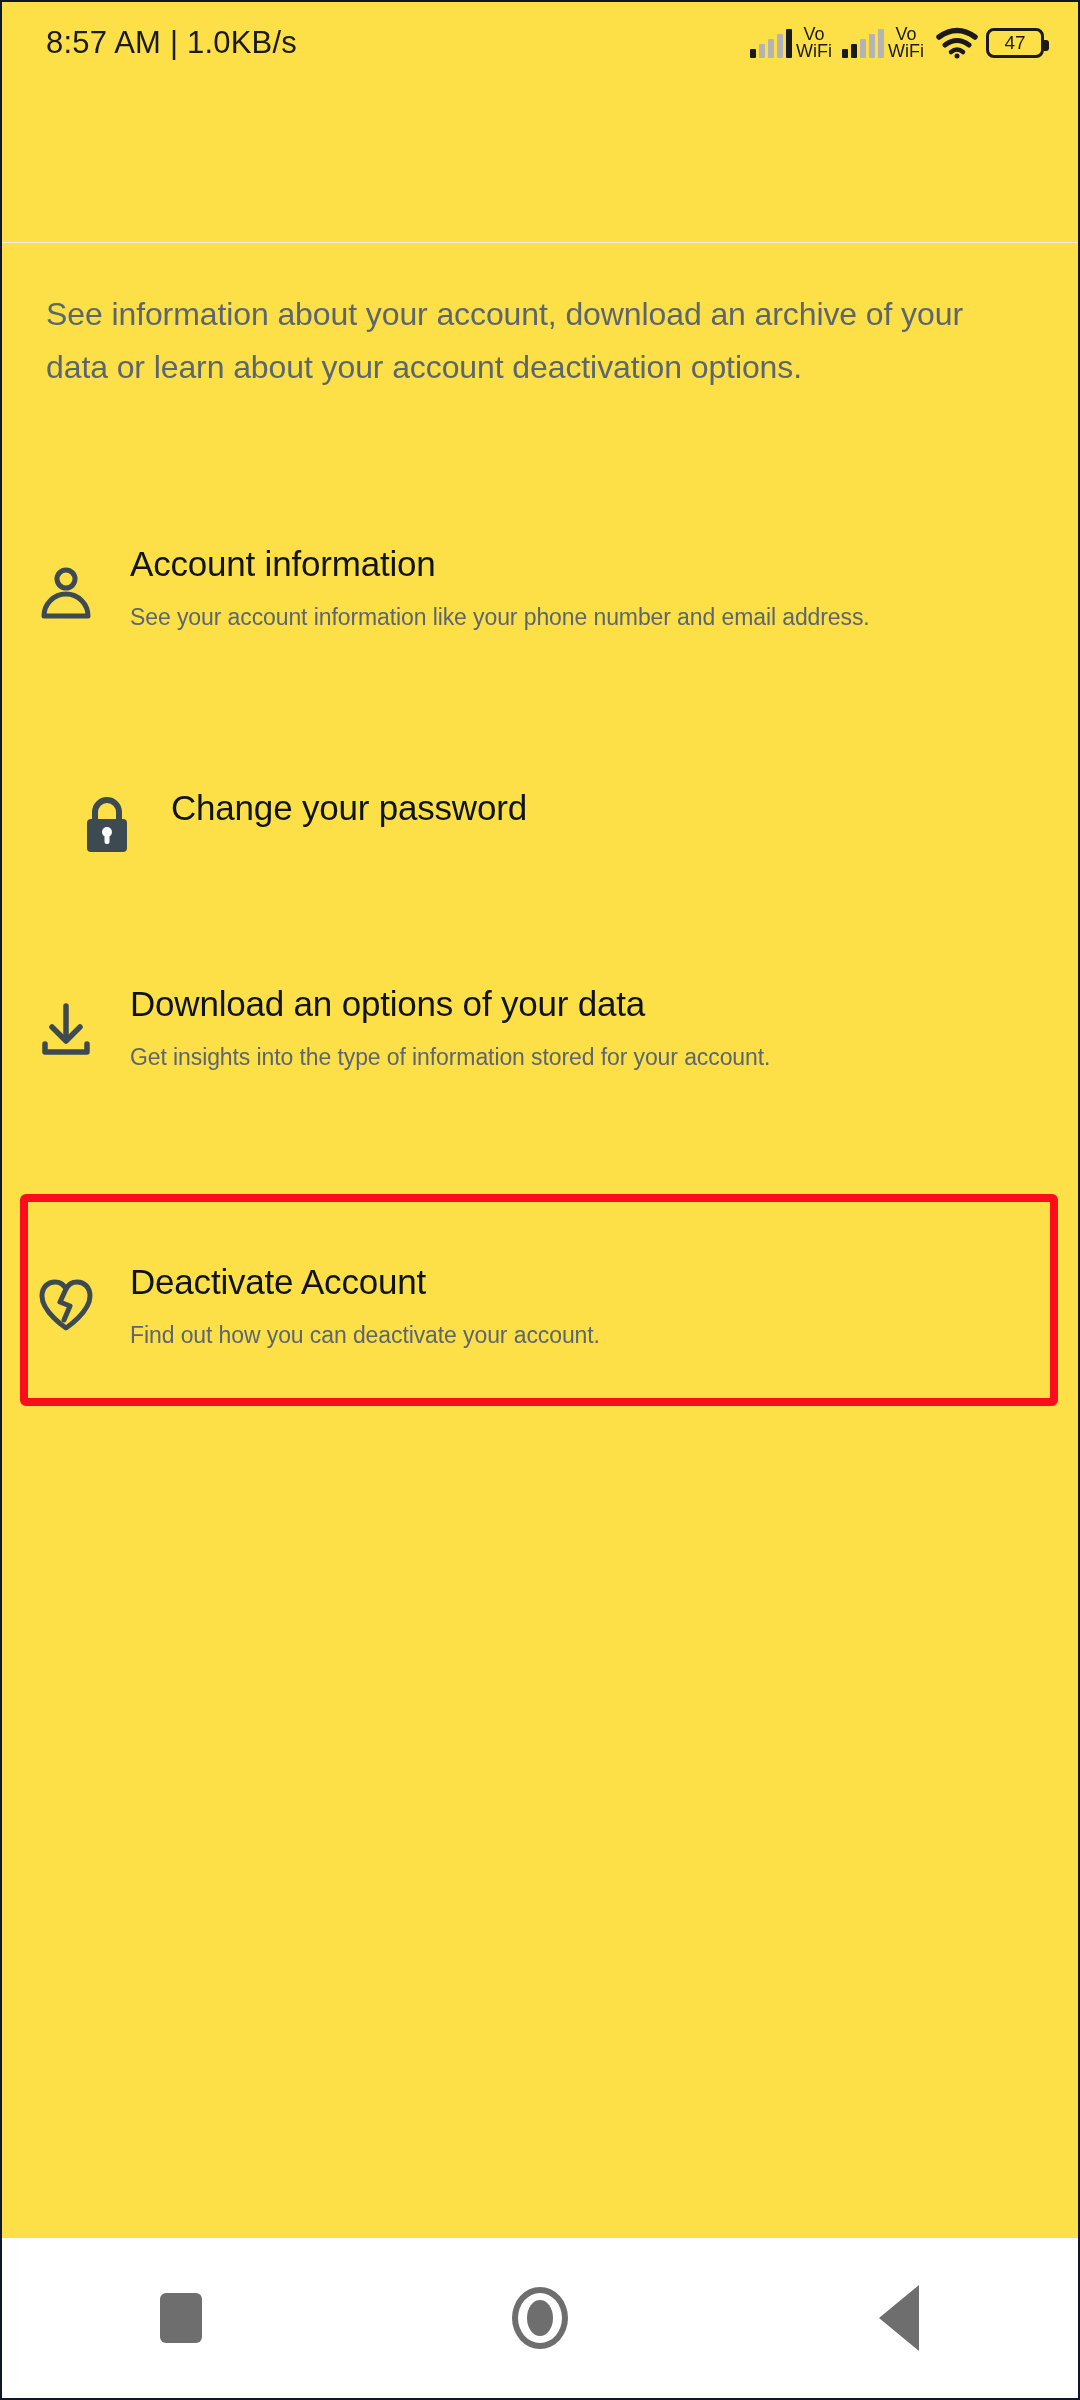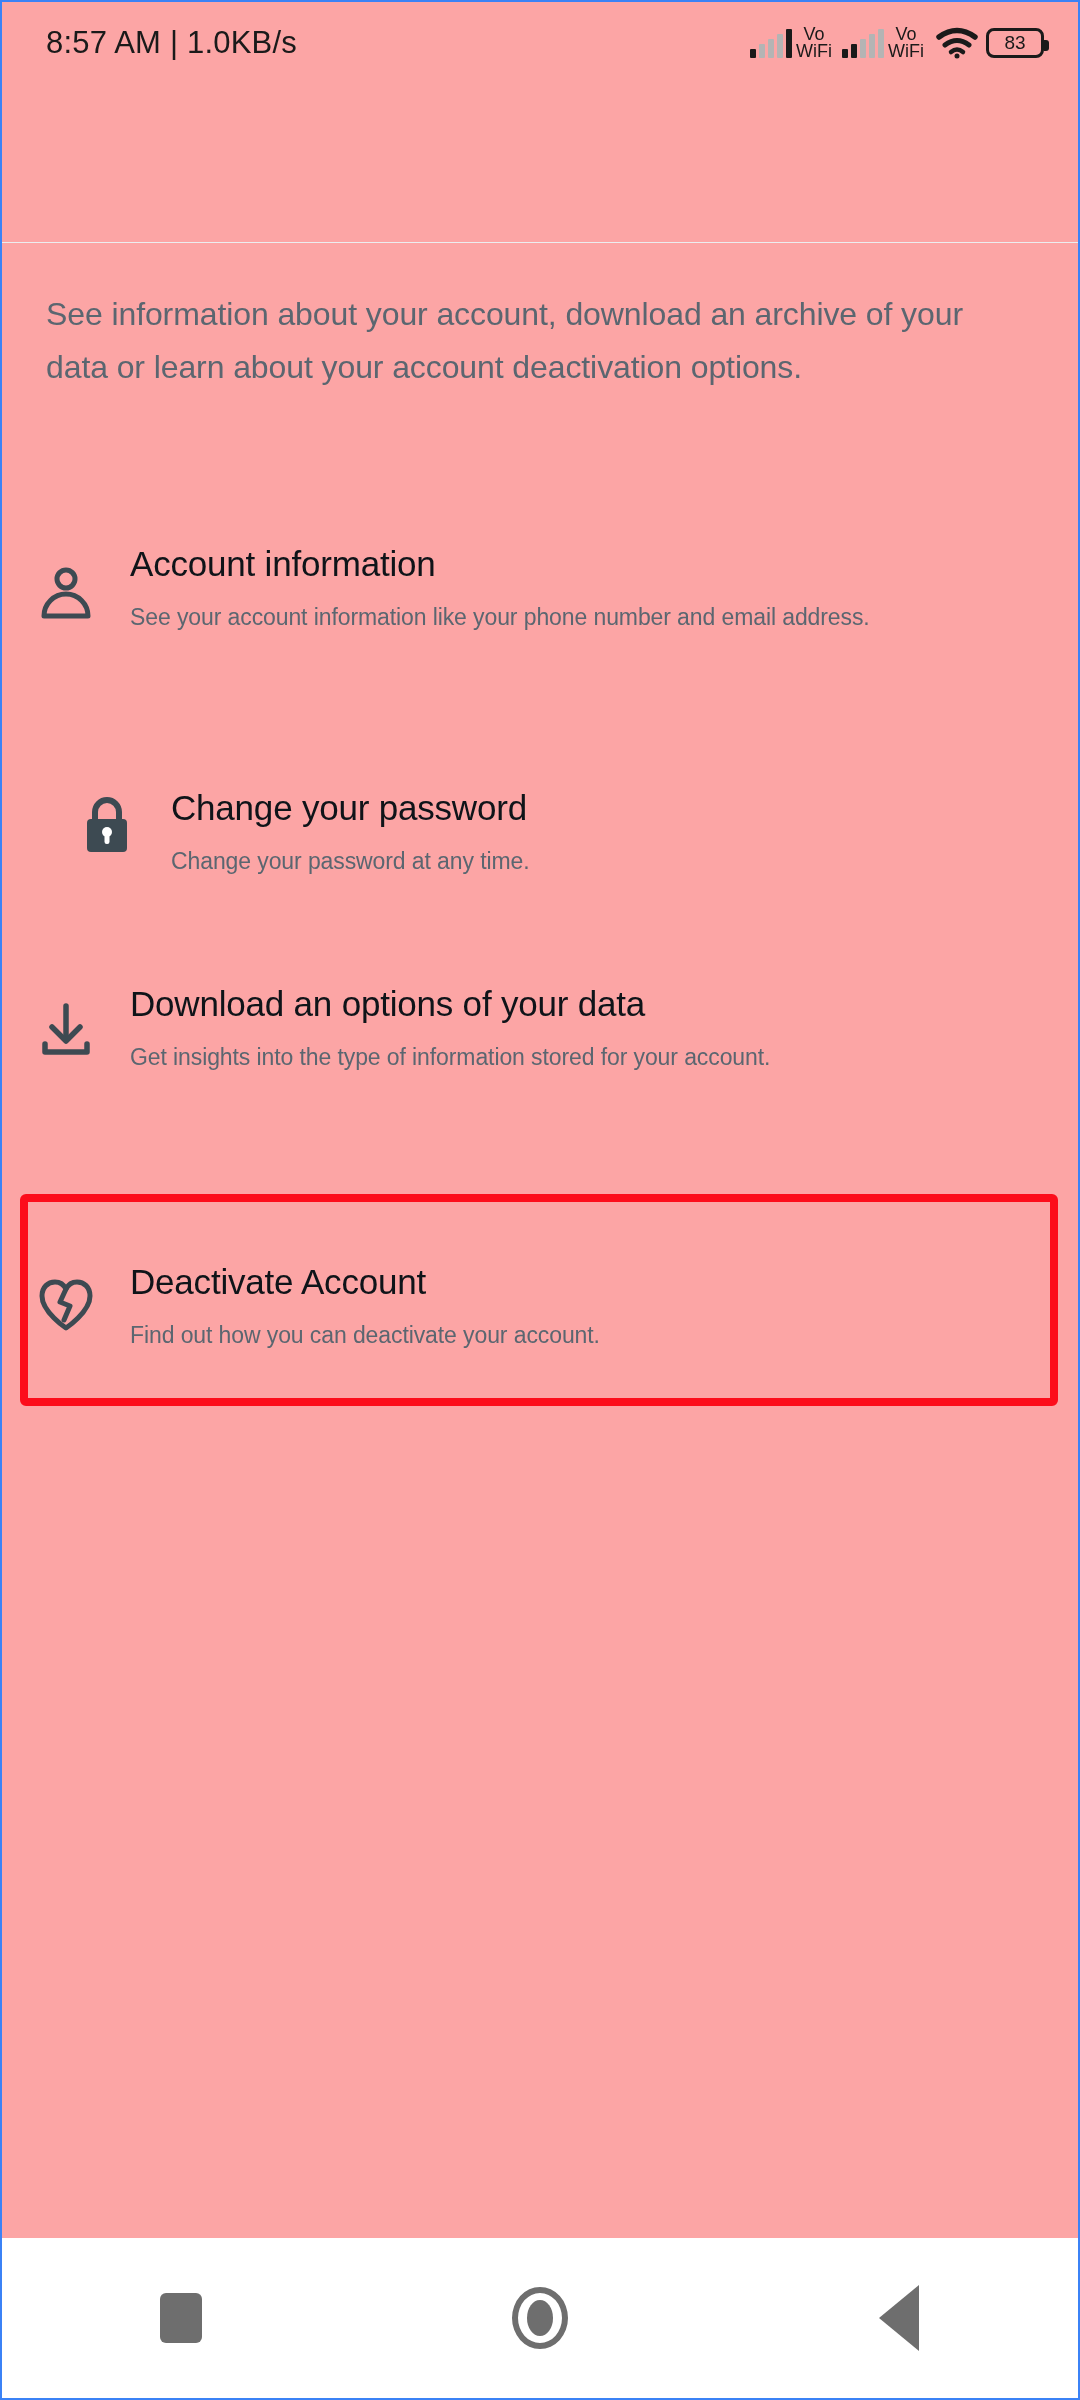--- a/index.html
+++ b/index.html
@@ -9,22 +9,22 @@
     height: 2400px;
     background: #ffffff;
     font-family: "Liberation Sans", sans-serif;
     overflow: hidden;
   }
 
   #screen {
     position: relative;
     width: 1080px;
     height: 2400px;
-    background: #fca5a5;
-    border: 2px solid #3b82f6;
+    background: #fde047;
+    border: 2px solid #0f172a;
   }
 
   
   #status-bar {
     position: absolute;
     top: 0; left: 0;
     width: 1076px;
     height: 82px;
     display: flex;
     align-items: center;
@@ -289,21 +289,21 @@
       <div class="wifi-icon">
         <svg width="42" height="32" viewBox="0 0 42 32">
           <path d="M3 10 Q21 -3 39 10" stroke="#1a1a1a" stroke-width="5.5" fill="none" stroke-linecap="round"></path>
           <path d="M9 18 Q21 9 33 18" stroke="#1a1a1a" stroke-width="5" fill="none" stroke-linecap="round"></path>
           <path d="M15 25 Q21 20 27 25" stroke="#1a1a1a" stroke-width="4.5" fill="none" stroke-linecap="round"></path>
           <circle cx="21" cy="29" r="2.5" fill="#1a1a1a"></circle>
         </svg>
       </div>
 
       <div class="battery">
-        <span>83</span>
+        <span>47</span>
       </div>
 
     </div>
   </div>
 
   <div id="header-divider"></div>
 
   <div id="description">See information about your account, download an archive of your data or learn about your account deactivation options.</div>
 
   <div class="list-item" id="item-account">
@@ -323,21 +323,20 @@
     <div class="item-icon">
       <svg width="54" height="62" viewBox="0 0 54 62">
         <path d="M15 26 V18 A12 12 0 0 1 39 18 V26" stroke="#3d4a52" stroke-width="6" fill="none" stroke-linecap="round"></path>
         <rect x="7" y="25" width="40" height="33" rx="4" fill="#3d4a52"></rect>
         <circle cx="27" cy="38" r="5" fill="#ffffff"></circle>
         <rect x="24.5" y="38" width="5" height="12" rx="2.2" fill="#ffffff"></rect>
       </svg>
     </div>
     <div class="item-text">
       <div class="item-title">Change your password</div>
-      <div class="item-sub">Change your password at any time.</div>
     </div>
   </div>
 
   <div class="list-item" id="item-download">
     <div class="item-icon">
       <svg width="58" height="58" viewBox="0 0 58 58">
         <path d="M29 4 V36" stroke="#3d4a52" stroke-width="5.5" fill="none" stroke-linecap="round"></path>
         <path d="M15 25 L29 39 L43 25" stroke="#3d4a52" stroke-width="5.5" fill="none" stroke-linecap="round" stroke-linejoin="round"></path>
         <path d="M8 42 V50 H50 V42" stroke="#3d4a52" stroke-width="5.5" fill="none" stroke-linecap="round" stroke-linejoin="round"></path>
       </svg>

